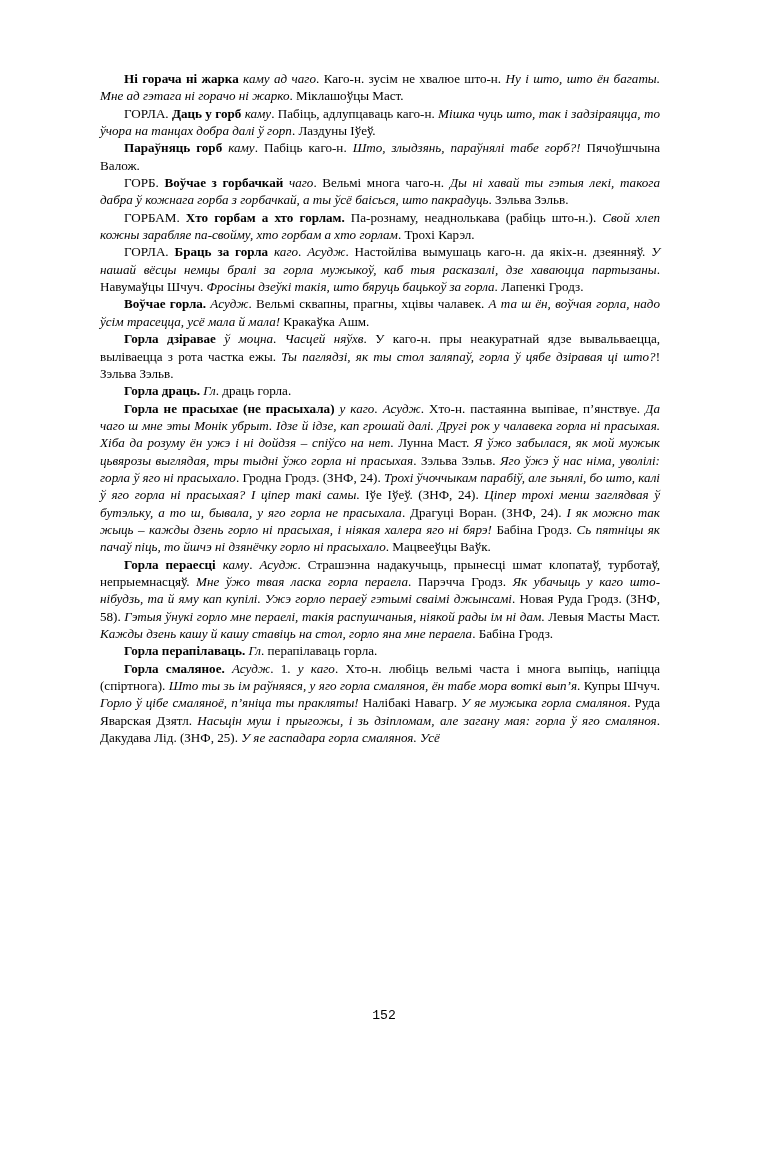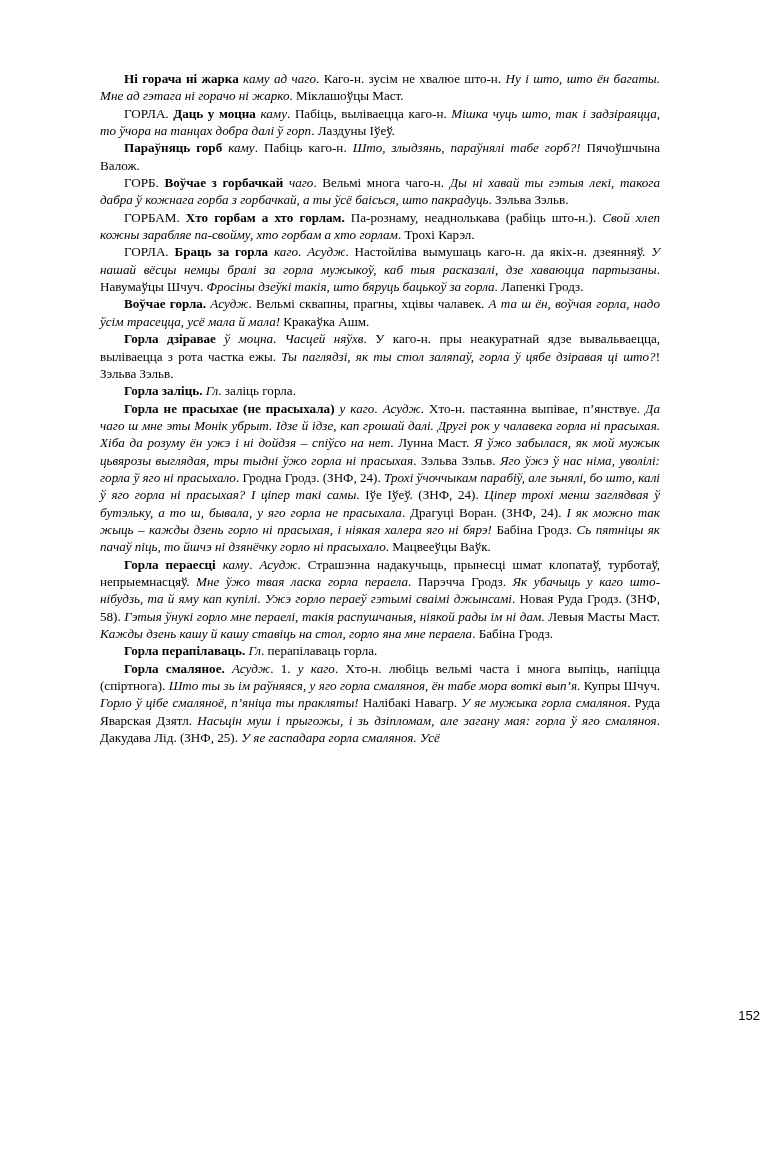--- a/index.html
+++ b/index.html
@@ -34,38 +34,38 @@
     font-weight: bold;
   }
   .it {
     font-style: italic;
   }
   .pagenum {
     position: absolute;
     left: 8px;
     right: 0;
     top: 1008px;
-    text-align: right;
+    text-align: center;
     font-size: 13.1px;
-    font-family: Liberation Sans, sans-serif;
+    font-family: Liberation Mono, monospace;
   }
 </style>
 </head>
 <body>
 
 <div class="page">
   <div class="body-text" id="body">
       <p class="entry"><span class="hw">Нi горача нi жарка </span><span class="it">каму ад чаго</span><span>. Каго-н. зусiм не хвалюе што-н. </span><span class="it">Ну i што, што ён багаты. Мне ад гэтага нi горачо нi жарко</span><span>. Мiклашоўцы Маст.</span></p>
-      <p class="entry"><span>ГОРЛА. </span><span class="hw">Даць у моцна </span><span class="it">каму</span><span>. Пабiць, вылiваецца каго-н. </span><span class="it">Мiшка чуць што, так i задзiраяцца, то ўчора на танцах добра далi ў горп</span><span>. Лаздуны Iўеў.</span></p>
+      <p class="entry"><span>ГОРЛА. </span><span class="hw">Даць у горб </span><span class="it">каму</span><span>. Пабiць, адлупцаваць каго-н. </span><span class="it">Мiшка чуць што, так i задзiраяцца, то ўчора на танцах добра далi ў горп</span><span>. Лаздуны Iўеў.</span></p>
       <p class="entry"><span class="hw">Параўняць горб </span><span class="it">каму</span><span>. Пабiць каго-н. </span><span class="it">Што, злыдзянь, параўнялi табе горб?!</span><span> Пячоўшчына Валож.</span></p>
       <p class="entry"><span>ГОРБ. </span><span class="hw">Воўчае з горбачкай </span><span class="it">чаго</span><span>. Вельмi многа чаго-н. </span><span class="it">Ды нi хавай ты гэтыя лекi, такога дабра ў кожнага горба з горбачкай, а ты ўсё баiсься, што пакрадуць</span><span>. Зэльва Зэльв.</span></p>
       <p class="entry"><span>ГОРБАМ. </span><span class="hw">Хто горбам а хто горлам. </span><span>Па-рознаму, неаднолькава (рабiць што-н.). </span><span class="it">Свой хлеп кожны зарабляе па-свойму, хто горбам а хто горлам</span><span>. Трохi Карэл.</span></p>
       <p class="entry"><span>ГОРЛА. </span><span class="hw">Браць за горла </span><span class="it">каго</span><span>. </span><span class="it">Асудж</span><span>. Настойлiва вымушаць каго-н. да якiх-н. дзеянняў. </span><span class="it">У нашай вёсцы немцы бралi за горла мужыкоў, каб тыя расказалi, дзе хаваюцца партызаны</span><span>. Навумаўцы Шчуч. </span><span class="it">Фросiны дзеўкi такiя, што бяруць бацькоў за горла</span><span>. Лапенкi Гродз.</span></p>
       <p class="entry"><span class="hw">Воўчае горла. </span><span class="it">Асудж</span><span>. Вельмi сквапны, прагны, хцiвы чалавек. </span><span class="it">А та ш ён, воўчая горла, надо ўсiм трасецца, усё мала й мала!</span><span> Кракаўка Ашм.</span></p>
       <p class="entry"><span class="hw">Горла дзiравае </span><span class="it">ў моцна</span><span>. </span><span class="it">Часцей няўхв</span><span>. У каго-н. пры неакуратнай ядзе вывальваецца, вылiваецца з рота частка ежы. </span><span class="it">Ты паглядзi, як ты стол заляпаў, горла ў цябе дзiравая цi што?</span><span>! Зэльва Зэльв.</span></p>
-      <p class="entry"><span class="hw">Горла залiць. </span><span class="it">Гл</span><span>. залiць горла.</span></p>
+      <p class="entry"><span class="hw">Горла драць. </span><span class="it">Гл</span><span>. драць горла.</span></p>
       <p class="entry"><span class="hw">Горла не прасыхае (не прасыхала) </span><span class="it">у каго</span><span>. </span><span class="it">Асудж</span><span>. Хто-н. пастаянна выпiвае, п’янствуе. </span><span class="it">Да чаго ш мне эты Монiк убрыт. Iдзе й iдзе, кап грошай далi. Другi рок у чалавека горла нi прасыхая. Хiба да розуму ён ужэ i нi дойдзя – спiўсо на нет</span><span>. Лунна Маст. </span><span class="it">Я ўжо забылася, як мой мужык цьвярозы выглядая, тры тыднi ўжо горла нi прасыхая</span><span>. Зэльва Зэльв. </span><span class="it">Яго ўжэ ў нас нiма, уволiлi: горла ў яго нi прасыхало</span><span>. Гродна Гродз. (ЗНФ, 24). </span><span class="it">Трохi ўчоччыкам парабiў, але зьнялi, бо што, калi ў яго горла нi прасыхая? I цiпер такi самы</span><span>. Iўе Iўеў. (ЗНФ, 24). </span><span class="it">Цiпер трохi менш заглядвая ў бутэльку, а то ш, бывала, у яго горла не прасыхала</span><span>. Драгуцi Воран. (ЗНФ, 24). </span><span class="it">I як можно так жыць – кажды дзень горло нi прасыхая, i нiякая халера яго нi бярэ!</span><span> Бабiна Гродз. </span><span class="it">Сь пятнiцы як пачаў пiць, то йшчэ нi дзянёчку горло нi прасыхало</span><span>. Мацвееўцы Ваўк.</span></p>
       <p class="entry"><span class="hw">Горла пераесцi </span><span class="it">каму</span><span>. </span><span class="it">Асудж</span><span>. Страшэнна надакучыць, прынесцi шмат клопатаў, турботаў, непрыемнасцяў. </span><span class="it">Мне ўжо твая ласка горла пераела</span><span>. Парэчча Гродз. </span><span class="it">Як убачыць у каго што-нiбудзь, та й яму кап купiлi. Ужэ горло пераеў гэтымi сваiмi джынсамi</span><span>. Новая Руда Гродз. (ЗНФ, 58). </span><span class="it">Гэтыя ўнукi горло мне пераелi, такiя распушчаныя, нiякой рады iм нi дам</span><span>. Левыя Масты Маст. </span><span class="it">Кажды дзень кашу й кашу ставiць на стол, горло яна мне пераела</span><span>. Бабiна Гродз.</span></p>
       <p class="entry"><span class="hw">Горла перапiлаваць. </span><span class="it">Гл</span><span>. перапiлаваць горла.</span></p>
       <p class="entry"><span class="hw">Горла смаляное. </span><span class="it">Асудж</span><span>. 1. </span><span class="it">у каго</span><span>. Хто-н. любiць вельмi часта i многа выпiць, напiцца (спiртнога). </span><span class="it">Што ты зь iм раўняяся, у яго горла смаляноя, ён табе мора воткi вып’я</span><span>. Купры Шчуч. </span><span class="it">Горло ў цiбе смаляноё, п’янiца ты пракляты!</span><span> Налiбакi Навагр. </span><span class="it">У яе мужыка горла смаляноя</span><span>. Руда Яварская Дзятл. </span><span class="it">Насьцiн муш i прыгожы, i зь дзiпломам, але загану мая: горла ў яго смаляноя</span><span>. Дакудава Лiд. (ЗНФ, 25). </span><span class="it">У яе гаспадара горла смаляноя. Усё</span></p>
     </div>
   <div class="pagenum">152</div>
 </div>
 
 </body></html>

